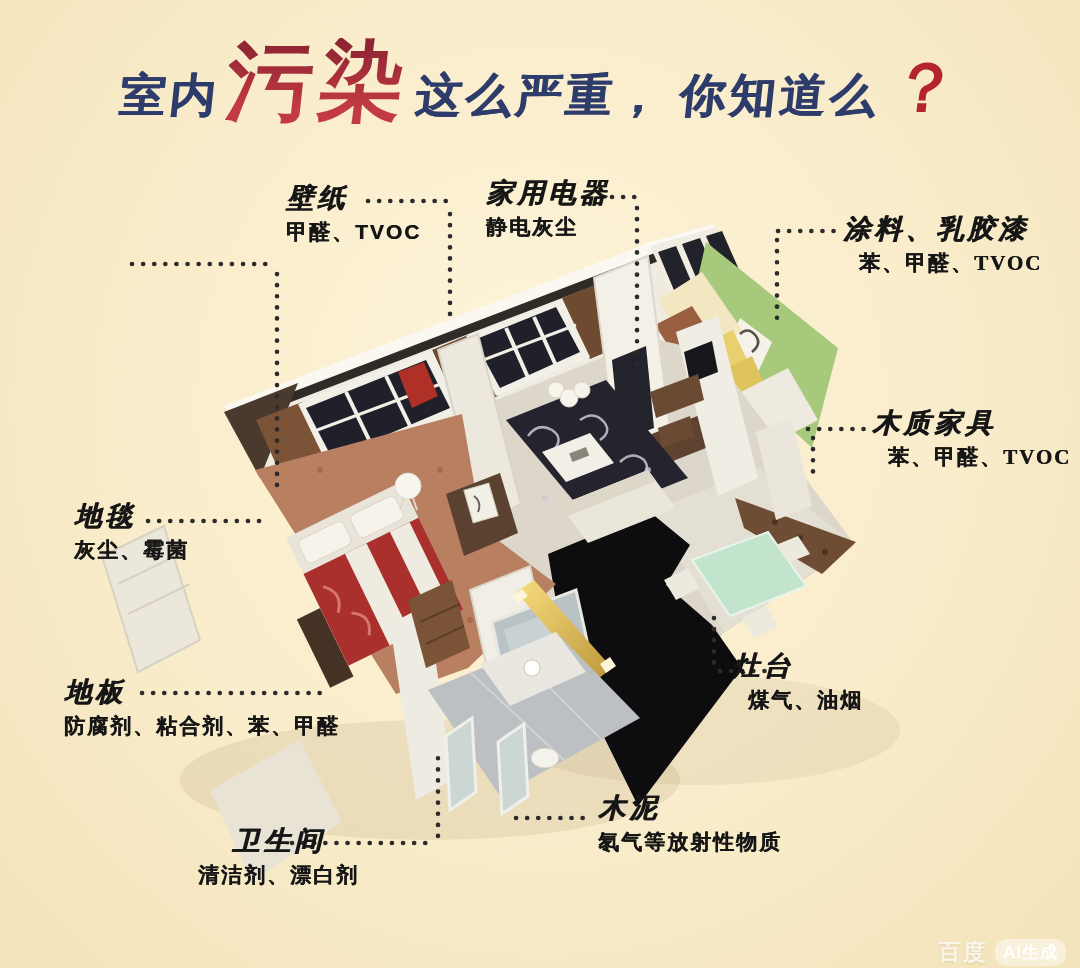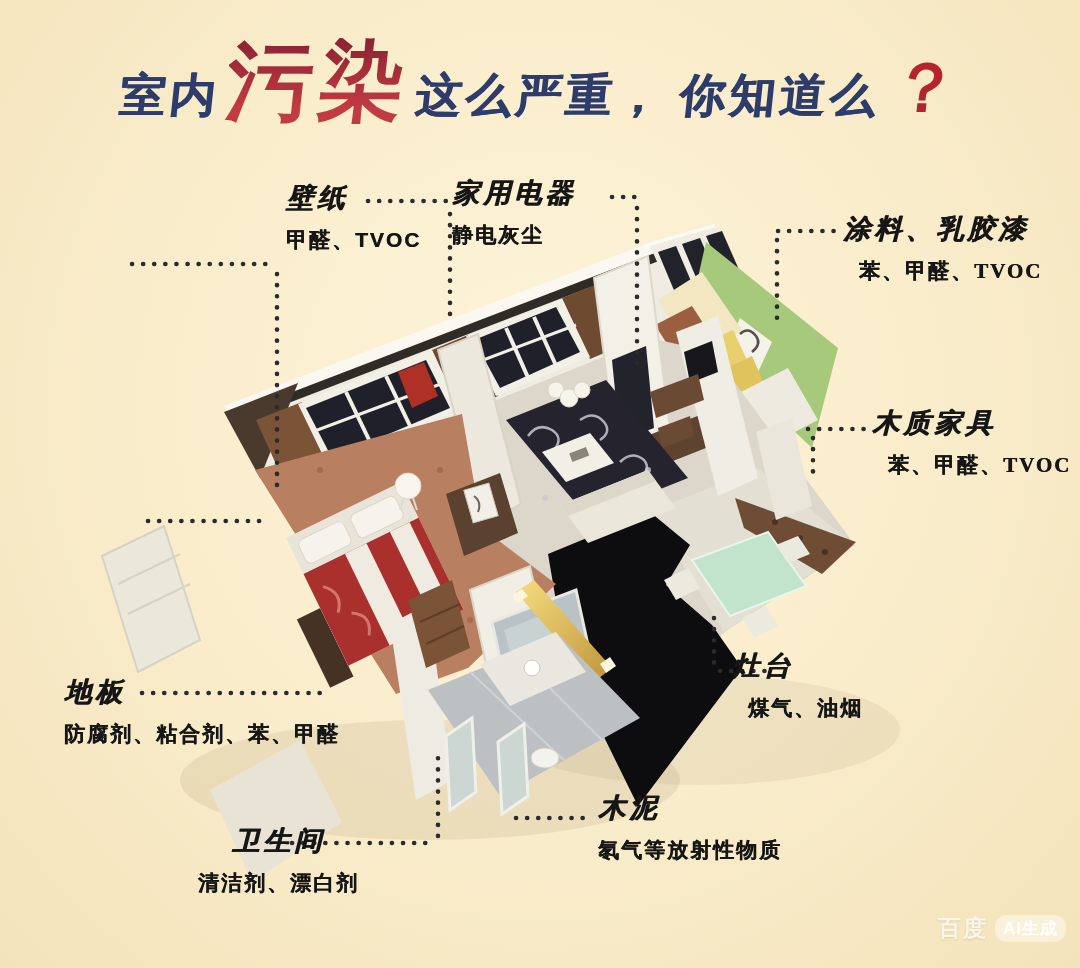--- a/index.html
+++ b/index.html
@@ -16,38 +16,38 @@
   .t-gap{margin-left:14px;}
   .t-red{font-size:86px;font-weight:900;letter-spacing:6px;margin:0 6px;line-height:1;
     color:#b23038;background:linear-gradient(180deg,#8e2433 5%,#c23a42 80%);
     -webkit-background-clip:text;background-clip:text;-webkit-text-fill-color:transparent;
     text-shadow:none;}
   .t-qmark{color:#b5232f;font-size:68px;font-weight:900;margin-left:10px;line-height:1;}
 
   
   .callout{position:absolute;color:#161616;line-height:1.15;white-space:nowrap;}
   .c-name{font-size:27px;font-weight:900;letter-spacing:4px;text-shadow:0.9px 0 0 #161616;font-style:italic;}
-  .c-poll{font-size:21px;font-weight:700;letter-spacing:2px;margin-top:14px;
+  .c-poll{font-size:21px;font-weight:700;letter-spacing:2px;margin-top:6px;
     text-shadow:0.4px 0 0 #161616;}
   .c-poll.indent{padding-left:16px;font-family:Liberation Serif, serif;}
 
   
   .co-wallpaper {left:286px; top:183px;}
-  .co-appliance {left:452px; top:178px;}
+  .co-appliance {left:486px; top:178px;}
   .co-curtain   {left:54px;  top:246px;}
   .co-paint     {left:843px; top:214px;}
   .co-furniture {left:872px; top:408px;}
   .co-carpet    {left:74px;  top:501px;}
   .co-stove     {left:732px; top:651px;}
   .co-floor     {left:64px;  top:677px;}
   .co-bathroom  {left:198px; top:826px;text-align:center;}
   .co-cement    {left:598px; top:793px;}
 
   
-  .watermark{position:absolute;right:14px;bottom:24px;display:flex;align-items:center;gap:7px;}
+  .watermark{position:absolute;right:14px;bottom:0;display:flex;align-items:center;gap:7px;}
   .wm-brand{color:rgba(255,255,255,0.78);font-size:23px;font-weight:800;letter-spacing:2px;
     text-shadow:0 1px 2px rgba(190,160,100,0.35);}
   .wm-badge{background:rgba(255,255,255,0.45);color:rgba(255,255,255,0.95);
     font-size:17px;font-weight:700;padding:2px 8px;border-radius:12px;letter-spacing:1px;}
 </style>
 </head>
 <body>
 
 <div class="stage">
 
@@ -247,20 +247,24 @@
     <div class="c-poll">静电灰尘</div>
   </div>
   <div class="callout co-paint">
     <div class="c-name">涂料、乳胶漆</div>
     <div class="c-poll indent">苯、甲醛、TVOC</div>
   </div>
   <div class="callout co-furniture">
     <div class="c-name">木质家具</div>
     <div class="c-poll indent">苯、甲醛、TVOC</div>
   </div>
+  <div class="callout co-carpet">
+    <div class="c-name">地毯</div>
+    <div class="c-poll">灰尘、霉菌</div>
+  </div>
   <div class="callout co-stove">
     <div class="c-name">灶台</div>
     <div class="c-poll indent">煤气、油烟</div>
   </div>
   <div class="callout co-floor">
     <div class="c-name">地板</div>
     <div class="c-poll">防腐剂、粘合剂、苯、甲醛</div>
   </div>
   <div class="callout co-bathroom">
     <div class="c-name">卫生间</div>

